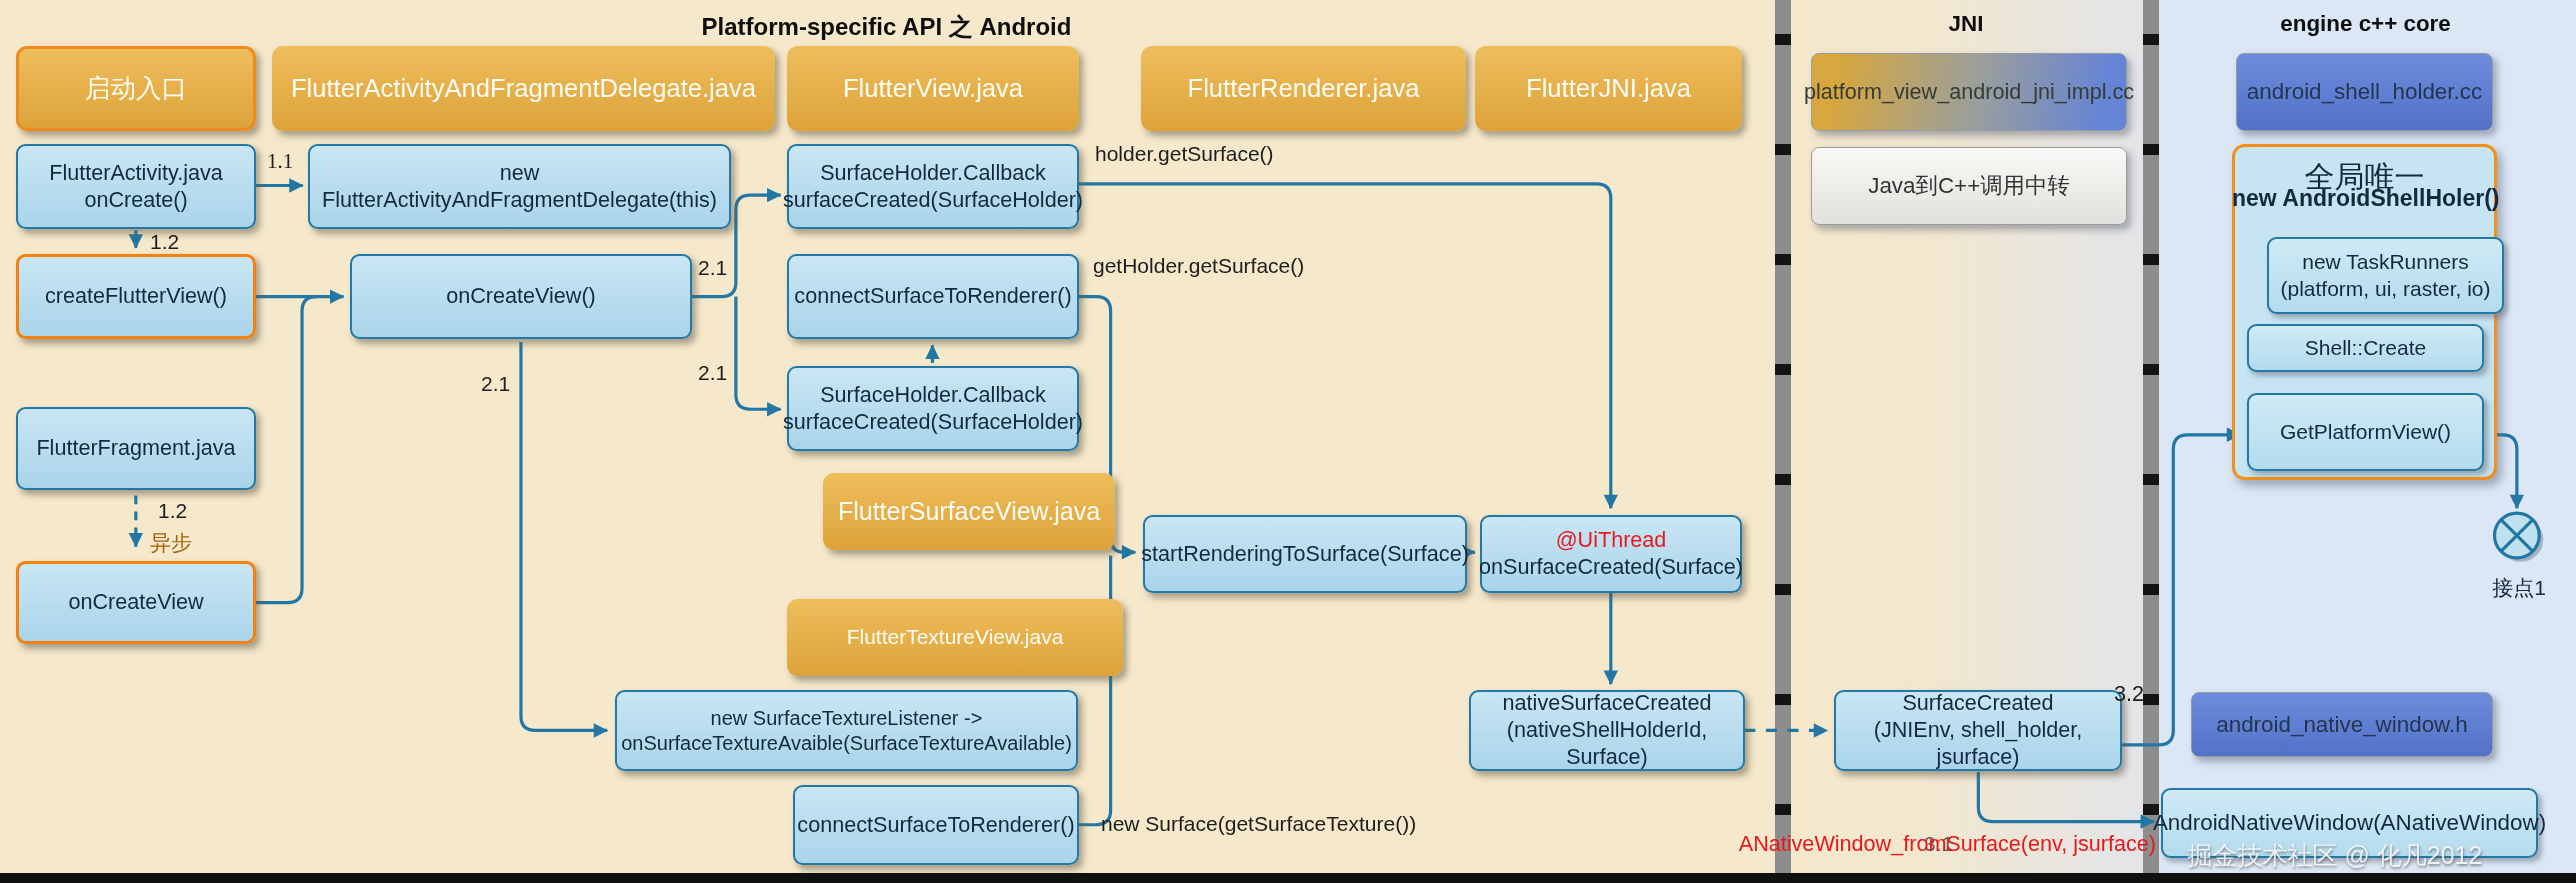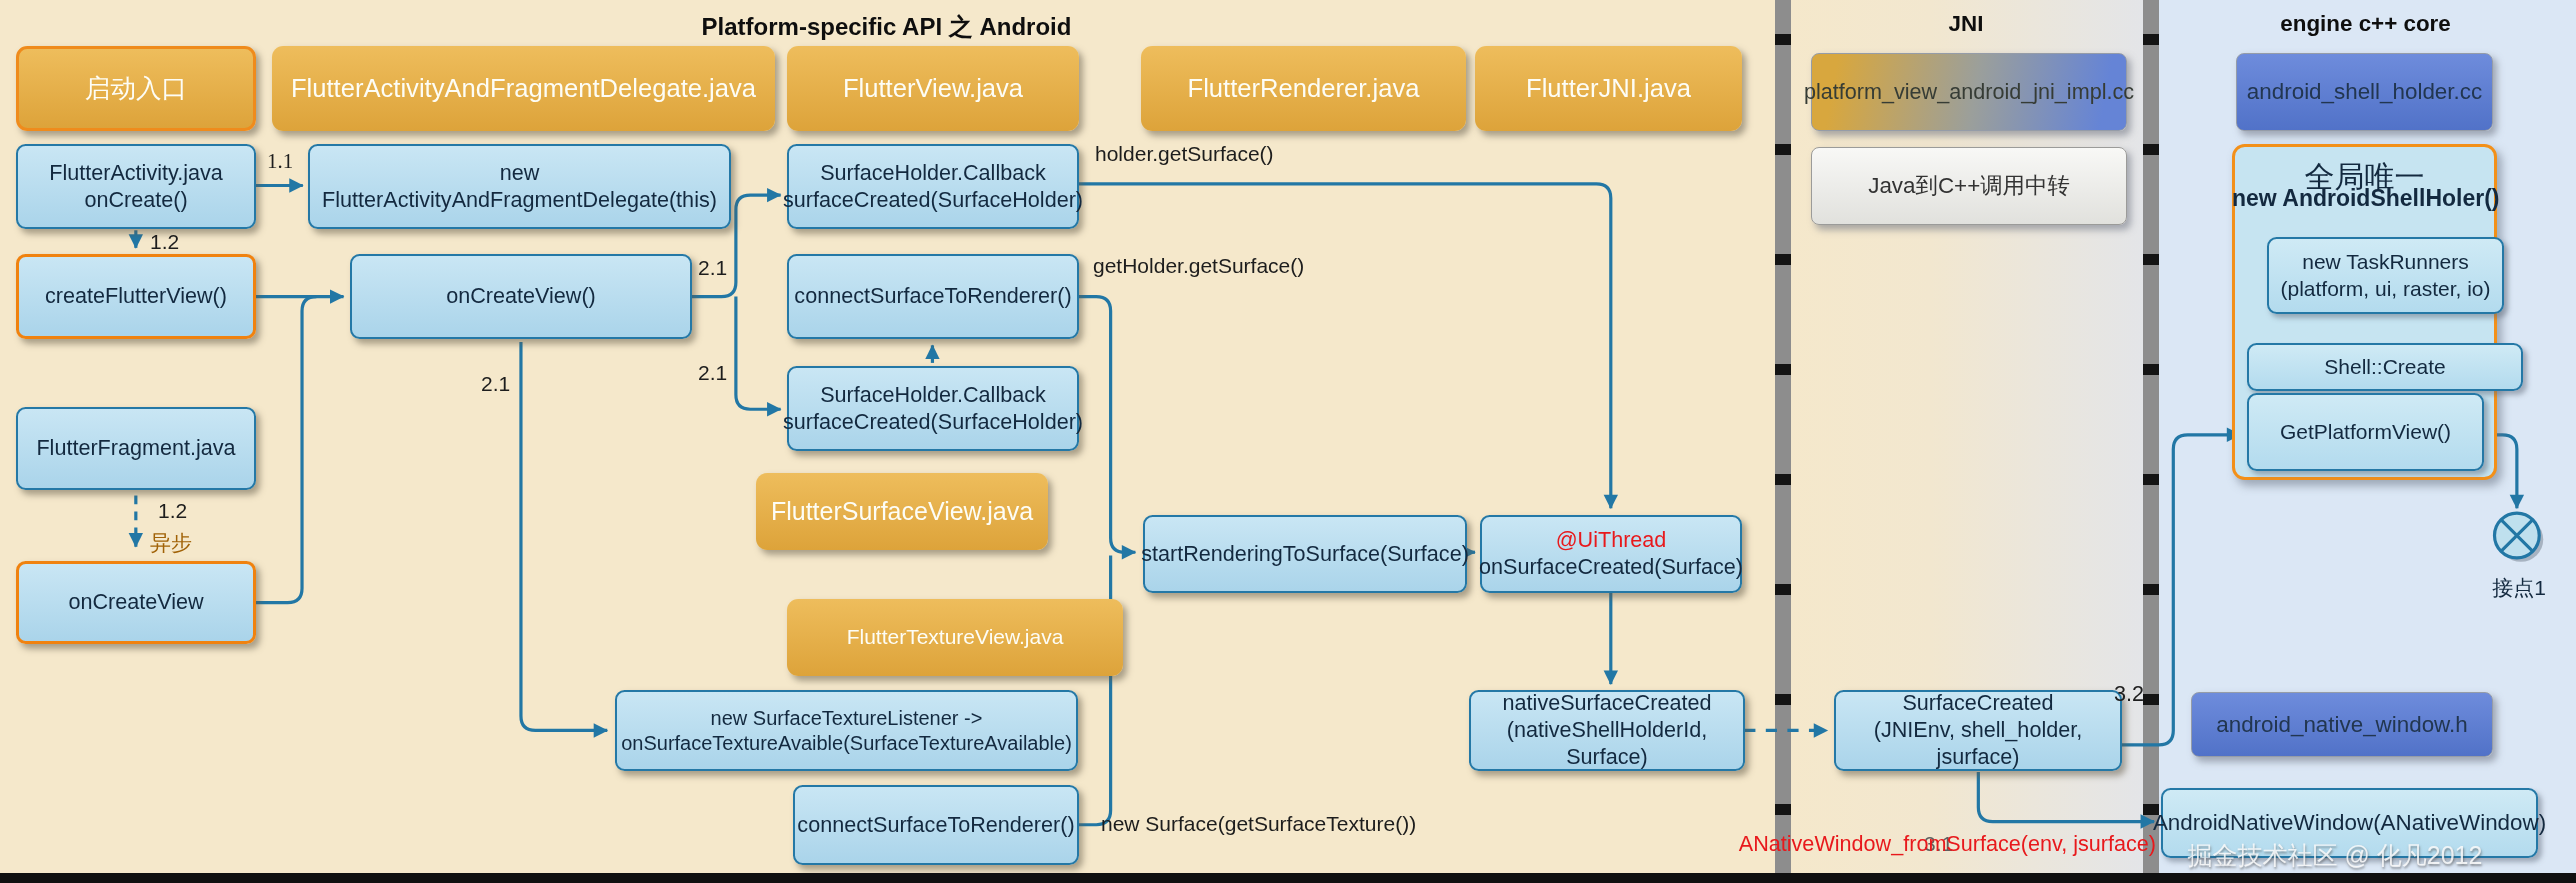--- a/index.html
+++ b/index.html
@@ -88,21 +88,21 @@
       <circle cx="3150" cy="670" r="28" fill="#bfe0ee" stroke="#2277a5" stroke-width="4"></circle>
       <path d="M3131 651 L3169 689 M3169 651 L3131 689" stroke="#2277a5" stroke-width="4"></path>
     </g>
   </svg>
 
   <div class="n gold goldb" style="left:16px;top:46px;width:240px;height:85px;">启动入口</div>
   <div class="n gold" style="left:272px;top:46px;width:503px;height:85px;">FlutterActivityAndFragmentDelegate.java</div>
   <div class="n gold" style="left:787px;top:46px;width:292px;height:85px;">FlutterView.java</div>
   <div class="n gold" style="left:1141px;top:46px;width:325px;height:85px;">FlutterRenderer.java</div>
   <div class="n gold" style="left:1475px;top:46px;width:267px;height:85px;">FlutterJNI.java</div>
-  <div class="n gold" style="left:756px;top:473px;width:292px;height:77px;font-size:25px;">FlutterSurfaceView.java</div>
+  <div class="n gold" style="left:823px;top:473px;width:292px;height:77px;font-size:25px;">FlutterSurfaceView.java</div>
   <div class="n gold" style="left:787px;top:599px;width:336px;height:77px;font-size:21px;">FlutterTextureView.java</div>
 
   <div class="n blue" style="left:16px;top:144px;width:240px;height:85px;">FlutterActivity.java
 onCreate()</div>
   <div class="n blue" style="left:308px;top:144px;width:423px;height:85px;">new
 FlutterActivityAndFragmentDelegate(this)</div>
   <div class="n blue" style="left:787px;top:144px;width:292px;height:85px;">SurfaceHolder.Callback
 surfaceCreated(SurfaceHolder)</div>
   <div class="n blue orangeb" style="left:16px;top:254px;width:240px;height:85px;">createFlutterView()</div>
   <div class="n blue" style="left:350px;top:254px;width:342px;height:85px;">onCreateView()</div>
@@ -126,21 +126,21 @@
   <div class="n white" style="left:1811px;top:147px;width:316px;height:78px;">Java到C++调用中转</div>
   <div class="n blue" style="left:1834px;top:690px;width:288px;height:81px;">SurfaceCreated
 (JNIEnv, shell_holder, jsurface)</div>
 
   <div class="n dark" style="left:2236px;top:53px;width:257px;height:78px;">android_shell_holder.cc</div>
   <div class="n holder" style="left:2232px;top:144px;width:265px;height:336px;"></div>
   <div class="lbl" style="left:2232px;top:157px;width:265px;text-align:center;font-size:30px;color:#13293f;">全局唯一</div>
   <div class="lbl" style="left:2232px;top:185px;width:265px;text-align:center;font-size:23px;font-weight:bold;color:#13293f;">new AndroidShellHoler()</div>
   <div class="n inner" style="left:2247px;top:237px;width:237px;height:77px;margin-left:20px;">new TaskRunners
 (platform, ui, raster, io)</div>
-  <div class="n inner" style="left:2247px;top:324px;width:276px;height:48px;margin-top:19px;">Shell::Create</div>
+  <div class="n inner" style="left:2247px;top:324px;width:237px;height:48px;">Shell::Create</div>
   <div class="n inner" style="left:2247px;top:393px;width:237px;height:78px;">GetPlatformView()</div>
   <div class="lbl" style="left:2471px;top:574px;width:96px;text-align:center;color:#13293f;">接点1</div>
   <div class="n dark" style="left:2191px;top:692px;width:302px;height:65px;">android_native_window.h</div>
   <div class="n inner" style="left:2161px;top:788px;width:377px;height:70px;font-size:22.4px;">AndroidNativeWindow(ANativeWindow)</div>
 
   <div class="lbl" style="left:267px;top:149px;font-family:Liberation Serif, serif;">1.1</div>
   <div class="lbl" style="left:150px;top:230px;">1.2</div>
   <div class="lbl" style="left:158px;top:499px;">1.2</div>
   <div class="lbl" style="left:150px;top:529px;color:#a16207;">异步</div>
   <div class="lbl" style="left:698px;top:256px;">2.1</div>

